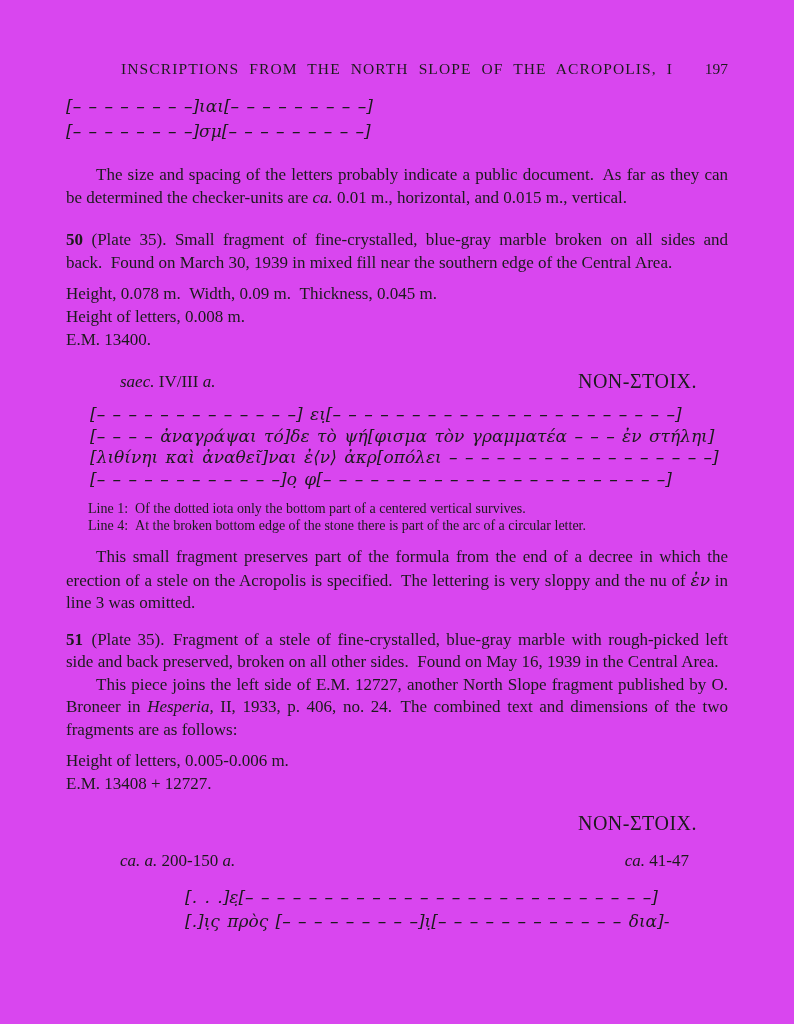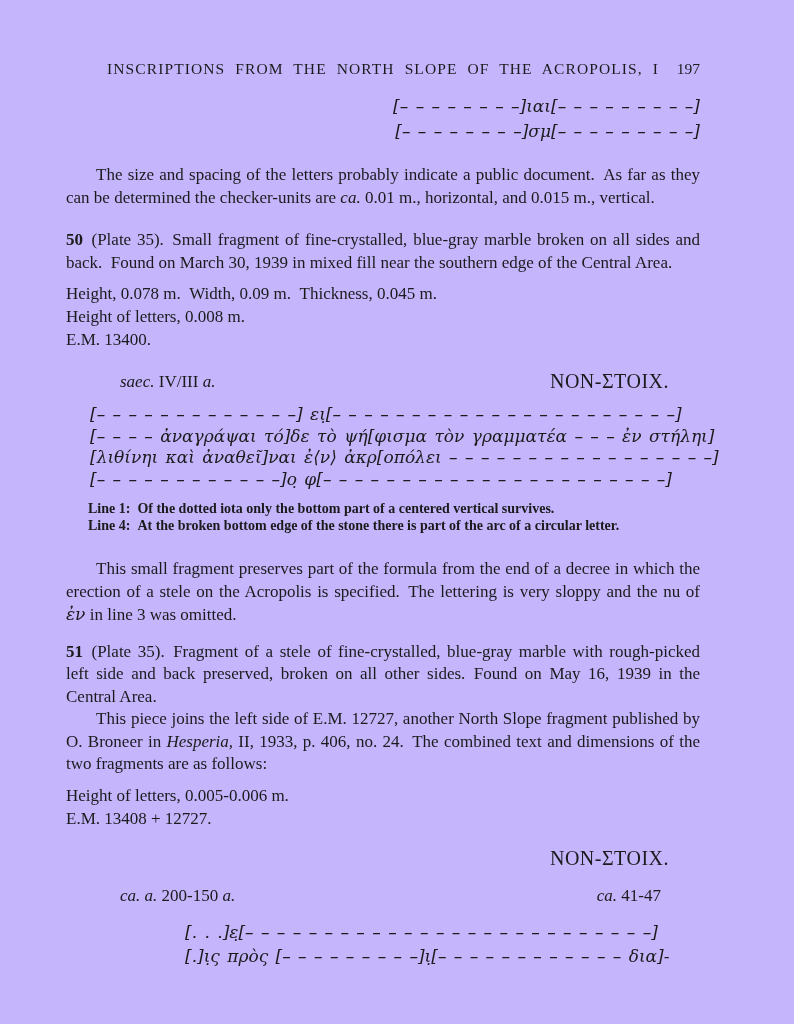--- a/index.html
+++ b/index.html
@@ -1,39 +1,39 @@
 <!DOCTYPE html>
 <html><head>
 <meta charset="utf-8">
 <style>
   html,body{margin:0;padding:0;background:#e9e9e9;}
   .page{
-    width:794px;height:1024px;margin:0 auto;background:#c4b5fd;color:#1b1b1b;
+    width:794px;height:1024px;margin:0 auto;background:#d946ef;color:#1b1b1b;
     font-family:"Liberation Serif",serif;font-size:17px;line-height:22.5px;
-    box-sizing:border-box;padding:58px 94px 0 66px;overflow:hidden;position:relative;
+    box-sizing:border-box;padding:58px 66px 0 66px;overflow:hidden;position:relative;
   }
   .hdr{position:relative;font-size:15.5px;letter-spacing:1.1px;word-spacing:5px;height:18px;}
   .hdr-title{text-align:center;}
   .hdr-num{position:absolute;right:0;top:0;letter-spacing:0;}
-  .center-insc{text-align:right;margin-top:18px;}
+  .center-insc{text-align:left;margin-top:18px;}
   .gk, .insc-line{font-family:"DejaVu Serif","DejaVu Sans",serif;font-style:italic;}
   .insc-line{word-spacing:2px;line-height:25px;white-space:nowrap;}
   .para{text-align:justify;margin-top:20px;}
   .para.indent{text-indent:30px;}
   .bd{font-weight:bold;font-style:normal;}
   .it{font-style:italic;}
   .dims{margin-top:8px;line-height:23px;}
   .date-row{display:flex;justify-content:space-between;align-items:flex-end;
             padding-left:54px;padding-right:31px;margin-top:20px;line-height:21px;}
   .stoich{font-size:20px;letter-spacing:0.5px;}
   .stoich-wrap{text-align:right;}
   .stoich-sub{margin-top:16px;padding-right:8px;}
   .insc-block{margin-top:12px;padding-left:24px;}
   .insc-block .insc-line{line-height:21.5px;}
-  .notes{font-size:14px;line-height:17px;margin-top:10px;padding-left:22px;font-weight:bold;}
+  .notes{font-size:14px;line-height:17px;margin-top:10px;padding-left:22px;}
   .insc-bottom{margin-top:14px;padding-left:119px;}
   .insc-bottom .insc-line{line-height:24px;}
 </style>
 </head>
 <body>
 
 <div class="page">
 
   <div class="hdr">
     <div class="hdr-title">INSCRIPTIONS FROM THE NORTH SLOPE OF THE ACROPOLIS, I</div>
@@ -65,21 +65,21 @@
     <div class="insc-line">[– – – – ἀναγράψαι τό]δε τὸ ψή[φισμα τὸν γραμματέα – – – ἐν στήληι]</div>
     <div class="insc-line">[λιθίνηι καὶ ἀναθεῖ]ναι ἐ⟨ν⟩ ἀκρ[οπόλει – – – – – – – – – – – – – – – – –]</div>
     <div class="insc-line">[– – – – – – – – – – – –]ο̣ φ[– – – – – – – – – – – – – – – – – – – – – –]</div>
   </div>
 
   <div class="notes">
     <div>Line 1: Of the dotted iota only the bottom part of a centered vertical survives.</div>
     <div>Line 4: At the broken bottom edge of the stone there is part of the arc of a circular letter.</div>
   </div>
 
-  <div class="para indent" style="margin-top:24px"><span>This small fragment preserves part of the formula from the end of a decree in which the erection of a stele on the Acropolis is specified. The lettering is very sloppy and the nu of </span><span class="gk">ἐν</span><span> in line 3 was omitted.</span></div>
+  <div class="para indent" style="margin-top:12px"><span>This small fragment preserves part of the formula from the end of a decree in which the erection of a stele on the Acropolis is specified. The lettering is very sloppy and the nu of </span><span class="gk">ἐν</span><span> in line 3 was omitted.</span></div>
 
   <div class="para" style="margin-top:14px"><span class="bd">51</span><span> (Plate 35). Fragment of a stele of fine-crystalled, blue-gray marble with rough-picked left side and back preserved, broken on all other sides. Found on May 16, 1939 in the Central Area.</span></div>
 
   <div class="para indent" style="margin-top:0"><span>This piece joins the left side of E.M. 12727, another North Slope fragment published by O. Broneer in </span><span class="it">Hesperia,</span><span> II, 1933, p. 406, no. 24. The combined text and dimensions of the two fragments are as follows:</span></div>
 
   <div class="dims">
     <div>Height of letters, 0.005-0.006 m.</div>
     <div>E.M. 13408 + 12727.</div>
   </div>
 

